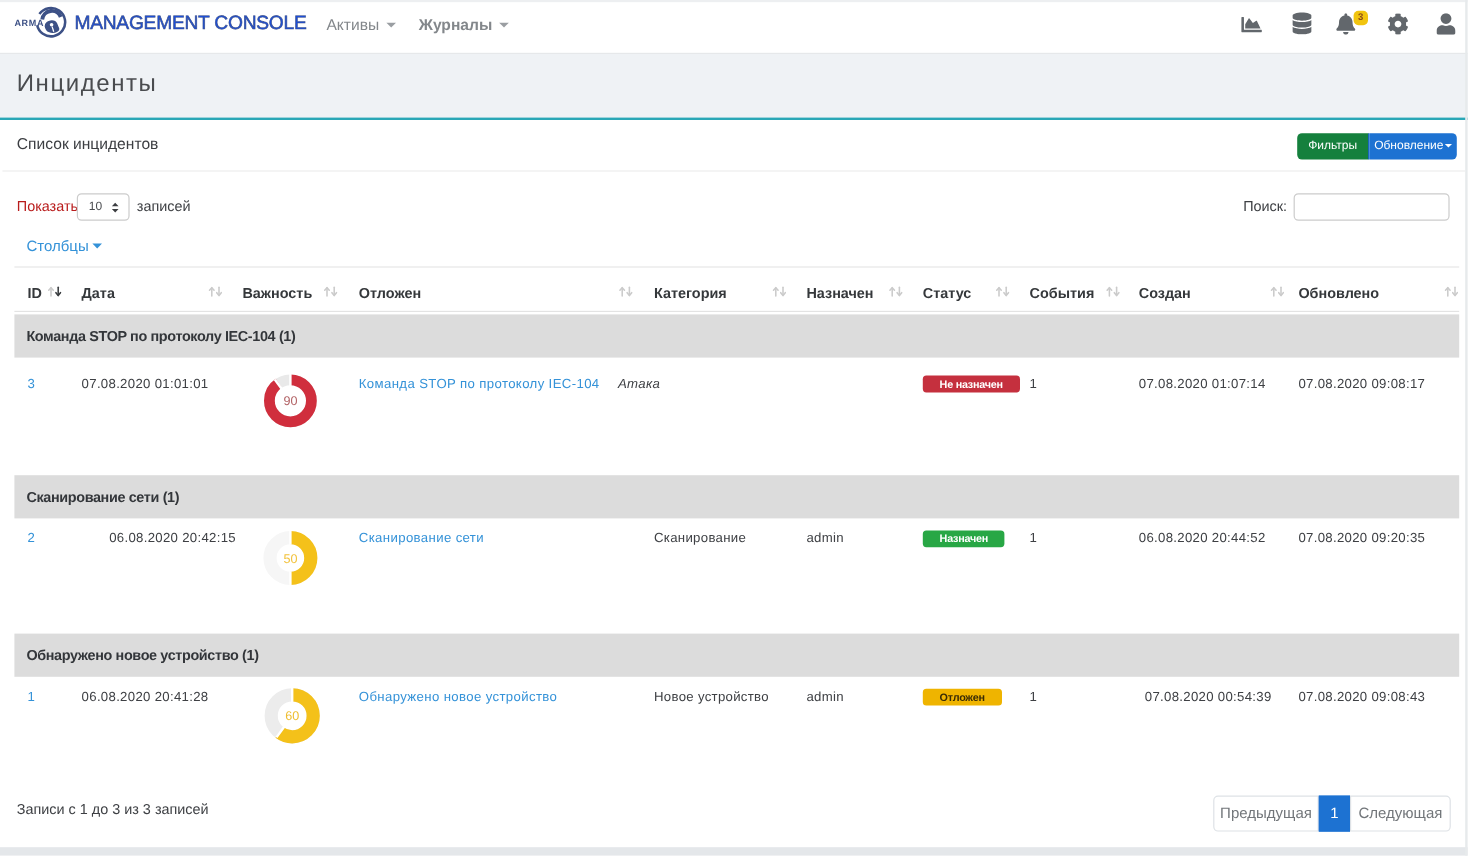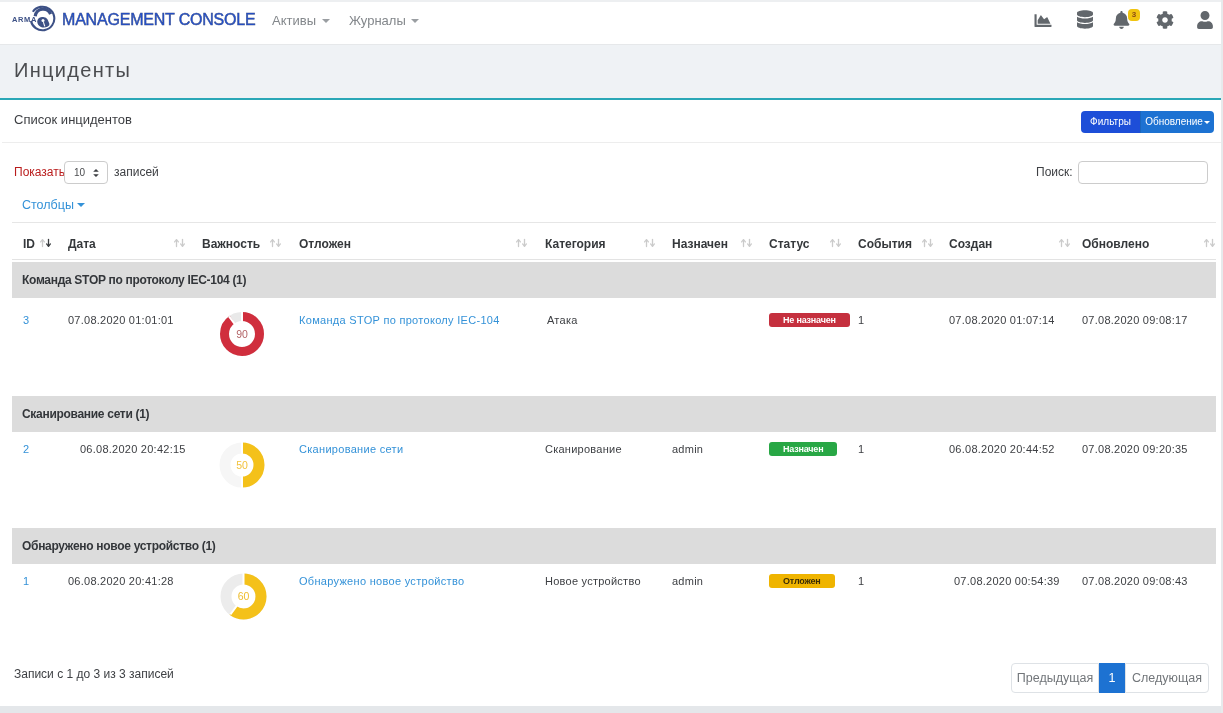--- a/index.html
+++ b/index.html
@@ -25,21 +25,21 @@
     <circle cx="13.5" cy="13.5" r="11.8" stroke-width="2.1" stroke-dasharray="64 10.1" transform="rotate(215 13.5 13.5)"></circle>
     <path d="M6.2 11.2 A 8 8 0 0 1 21.6 9.2" stroke-width="3.2"></path>
   </g>
   <path d="M8.2 16.8 Q8.4 12.8 12.9 12 Q17.3 11.4 18.6 14.4 L20.4 18.8 Q20.9 20.4 18.9 21.4 Q15.4 23.2 11.9 21.9 Q8.7 20.6 8.2 16.8 Z" fill="#3d5186"></path>
   <circle cx="14" cy="15.6" r="1.5" fill="#fff"></circle>
   <path d="M14.4 17.2 L15.8 21.4" stroke="#fff" stroke-width="1.1" fill="none"></path>
 </svg>
 <div class="abs" style="left:62px;top:11px;font-size:16px;font-weight:normal;color:#1d4ed8;letter-spacing:-0.2px;-webkit-text-stroke:0.5px #3f5287;">MANAGEMENT CONSOLE</div>
 
 <div class="abs" style="left:272px;top:13px;font-size:13px;color:#83878b;">Активы <span style="display:inline-block;vertical-align:2px;width:0;height:0;border-left:4px solid transparent;border-right:4px solid transparent;border-top:4px solid #9a9ea2;margin-left:2px;"></span></div>
-<div class="abs" style="left:349px;top:13px;font-size:13px;color:#83878b;">Журналы <span style="display:inline-block;vertical-align:2px;width:0;height:0;border-left:4px solid transparent;border-right:4px solid transparent;border-top:4px solid #9a9ea2;margin-left:2px;"></span></div>
+<div class="abs" style="left:349px;top:13px;font-size:13px;color:#83878b;font-weight:bold;">Журналы <span style="display:inline-block;vertical-align:2px;width:0;height:0;border-left:4px solid transparent;border-right:4px solid transparent;border-top:4px solid #9a9ea2;margin-left:2px;"></span></div>
 
 <svg class="abs" style="left:1034px;top:12px;" width="18" height="17" viewBox="0 0 512 512" fill="#62676c">
       <path d="M500 384c6.6 0 12 5.4 12 12v40c0 6.6-5.4 12-12 12H12c-6.6 0-12-5.4-12-12V76c0-6.6 5.4-12 12-12h40c6.6 0 12 5.4 12 12v308h436zM372.7 159.5L288 216l-85.3-113.7c-5.1-6.8-15.5-6.3-19.9 1L96 248v104h384l-89.9-187.8c-3.2-6.5-11.4-8.7-17.4-4.7z"></path>
     </svg>
 <svg class="abs" style="left:1077px;top:10px;" width="16" height="19" viewBox="0 0 448 512" fill="#62676c">
       <path d="M448 73.143v45.714C448 159.143 347.667 192 224 192S0 159.143 0 118.857V73.143C0 32.857 100.333 0 224 0s224 32.857 224 73.143zM448 176v102.857C448 319.143 347.667 352 224 352S0 319.143 0 278.857V176c48.125 33.143 136.208 48.572 224 48.572S399.874 209.143 448 176zm0 160v102.857C448 479.143 347.667 512 224 512S0 479.143 0 438.857V336c48.125 33.143 136.208 48.572 224 48.572S399.874 369.143 448 336z"></path>
     </svg>
 <svg class="abs" style="left:1113px;top:11px;" width="17" height="18" viewBox="0 0 448 512" fill="#62676c">
       <path d="M224 512c35.32 0 63.97-28.65 63.97-64H160.03c0 35.35 28.65 64 63.97 64zm215.39-149.71c-19.32-20.76-55.47-51.99-55.47-154.29 0-77.7-54.48-139.9-127.94-155.16V32c0-17.67-14.32-32-31.98-32s-31.98 14.33-31.98 32v20.84C118.56 68.1 64.08 130.3 64.08 208c0 102.3-36.15 133.53-55.47 154.29-6 6.45-8.66 14.16-8.61 21.71.11 16.4 12.98 32 32.1 32h383.8c19.12 0 32-15.6 32.1-32 .05-7.55-2.61-15.26-8.61-21.71z"></path>
     </svg>
@@ -48,21 +48,21 @@
       <path d="M487.4 315.7l-42.6-24.6c4.3-23.2 4.3-47 0-70.2l42.6-24.6c4.9-2.8 7.1-8.6 5.5-14-11.1-35.6-30-67.8-54.7-94.6-3.8-4.1-10-5.1-14.8-2.3L380.8 110c-17.9-15.4-38.5-27.3-60.8-35.1V25.8c0-5.6-3.9-10.5-9.4-11.7-36.7-8.2-74.3-7.8-109.2 0-5.5 1.2-9.4 6.1-9.4 11.7V75c-22.2 7.9-42.8 19.8-60.8 35.1L88.7 85.5c-4.9-2.8-11-1.9-14.8 2.3-24.7 26.7-43.6 58.9-54.7 94.6-1.7 5.4.6 11.2 5.5 14L67.3 221c-4.3 23.2-4.3 47 0 70.2l-42.6 24.6c-4.9 2.8-7.1 8.6-5.5 14 11.1 35.6 30 67.8 54.7 94.6 3.8 4.1 10 5.1 14.8 2.3l42.6-24.6c17.9 15.4 38.5 27.3 60.8 35.1v49.2c0 5.6 3.9 10.5 9.4 11.7 36.7 8.2 74.3 7.8 109.2 0 5.5-1.2 9.4-6.1 9.4-11.7v-49.2c22.2-7.9 42.8-19.8 60.8-35.1l42.6 24.6c4.9 2.8 11 1.9 14.8-2.3 24.7-26.7 43.6-58.9 54.7-94.6 1.5-5.5-.7-11.3-5.6-14.1zM256 336c-44.1 0-80-35.9-80-80s35.9-80 80-80 80 35.9 80 80-35.9 80-80 80z"></path>
     </svg>
 <svg class="abs" style="left:1197px;top:11px;" width="16" height="18" viewBox="0 0 448 512" fill="#62676c">
       <path d="M224 256c70.7 0 128-57.3 128-128S294.7 0 224 0 96 57.3 96 128s57.3 128 128 128zm89.6 32h-16.7c-22.2 10.2-46.9 16-72.9 16s-50.6-5.8-72.9-16h-16.7C60.2 288 0 348.2 0 422.4V464c0 26.5 21.5 48 48 48h352c26.5 0 48-21.5 48-48v-41.6c0-74.2-60.2-134.4-134.4-134.4z"></path>
     </svg>
 
 <div class="abs" style="left:0;top:45px;width:1223px;height:53px;background:#eff2f5;border-bottom:2.5px solid #2aa7b6;"></div>
 <div class="abs" style="left:14px;top:59px;font-size:20px;color:#4a4c4f;letter-spacing:1.3px;">Инциденты</div>
 
 <div class="abs" style="left:14px;top:112px;font-size:13px;color:#3c3e42;">Список инцидентов</div>
-<div class="abs" style="left:1081px;top:111px;width:60px;height:22px;background:#1d4ed8;border-radius:4px 0 0 4px;color:#fff;font-size:10px;text-align:center;line-height:22px;border-right:1px solid #1a66bc;box-sizing:border-box;">Фильтры</div>
+<div class="abs" style="left:1081px;top:111px;width:60px;height:22px;background:#15803d;border-radius:4px 0 0 4px;color:#fff;font-size:10px;text-align:center;line-height:22px;border-right:1px solid #1a66bc;box-sizing:border-box;">Фильтры</div>
 <div class="abs" style="left:1141px;top:111px;width:73px;height:22px;background:#1d72d2;border-radius:0 4px 4px 0;color:#fff;font-size:10px;text-align:center;line-height:22px;box-sizing:border-box;">Обновление<span style="display:inline-block;vertical-align:1.5px;width:0;height:0;border-left:3px solid transparent;border-right:3px solid transparent;border-top:3px solid #fff;margin-left:1px;"></span></div>
 <div class="abs" style="left:2px;top:142px;width:1219px;height:1px;background:#ededed;"></div>
 
 <div class="abs" style="left:14px;top:165px;font-size:12px;color:#b91c1c;">Показать</div>
 <div class="abs" style="left:64px;top:161px;width:44px;height:23px;border:1px solid #ccc;border-radius:4px;box-sizing:border-box;"></div>
 <div class="abs" style="left:74px;top:167px;font-size:10px;color:#4a4c4f;">10</div>
 <svg class="abs" style="left:92px;top:168px;" width="8" height="10" viewBox="0 0 8 10">
       <path d="M1.2 3.8 L4 1 L6.8 3.8 Z M1.2 6.2 L4 9 L6.8 6.2 Z" fill="#3c3e42"></path>
     </svg>
 <div class="abs" style="left:114px;top:165px;font-size:12px;color:#3e4044;">записей</div>
@@ -168,28 +168,28 @@
       </g>
     </svg>
 
 <div class="band" style="top:262px;">Команда STOP по протоколу IEC-104 (1)</div>
 <div class="band" style="top:396px;">Сканирование сети (1)</div>
 <div class="band" style="top:528px;">Обнаружено новое устройство (1)</div>
 
 <div class="t" style="left:23px;top:314px;"><span class="lnk">3</span></div>
 <div class="t" style="left:68px;top:314px;">07.08.2020 01:01:01</div>
 <div class="t" style="left:299px;top:314px;"><span class="lnk">Команда STOP по протоколу IEC-104</span></div>
-<div class="t" style="left:547px;top:314px;">Атака</div>
+<div class="t" style="left:515px;top:314px;font-style:italic;">Атака</div>
 <div class="badge" style="left:769px;top:313px;background:#c5303e;">Не назначен</div>
 <div class="t" style="left:858px;top:314px;">1</div>
 <div class="t" style="left:949px;top:314px;">07.08.2020 01:07:14</div>
 <div class="t" style="left:1082px;top:314px;">07.08.2020 09:08:17</div>
 
 <div class="t" style="left:23px;top:443px;"><span class="lnk">2</span></div>
-<div class="t" style="left:68px;top:443px;padding-left:12px;">06.08.2020 20:42:15</div>
+<div class="t" style="left:79px;top:443px;padding-left:12px;">06.08.2020 20:42:15</div>
 <div class="t" style="left:299px;top:443px;"><span class="lnk">Сканирование сети</span></div>
 <div class="t" style="left:545px;top:443px;">Сканирование</div>
 <div class="t" style="left:672px;top:443px;">admin</div>
 <div class="badge" style="left:769px;top:442px;background:#28a745;">Назначен</div>
 <div class="t" style="left:858px;top:443px;">1</div>
 <div class="t" style="left:949px;top:443px;">06.08.2020 20:44:52</div>
 <div class="t" style="left:1082px;top:443px;">07.08.2020 09:20:35</div>
 
 <div class="t" style="left:23px;top:575px;"><span class="lnk">1</span></div>
 <div class="t" style="left:68px;top:575px;">06.08.2020 20:41:28</div>

